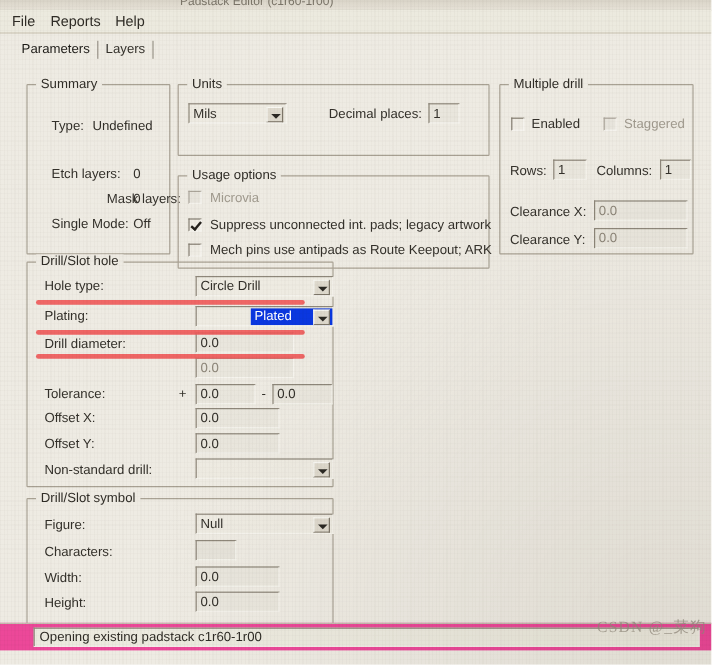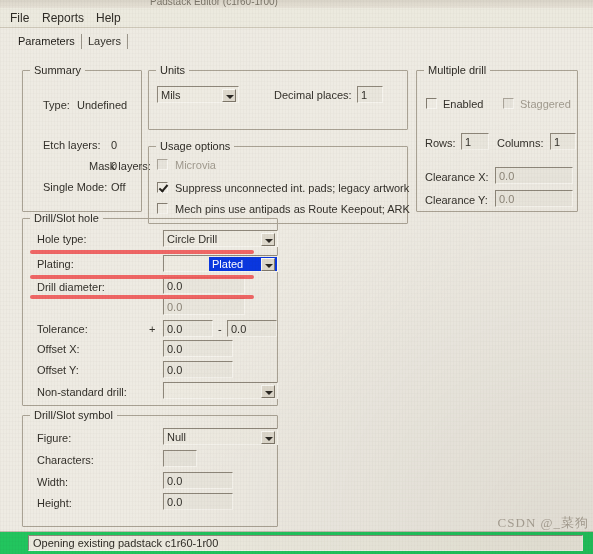--- a/index.html
+++ b/index.html
@@ -191,22 +191,22 @@
     position: absolute;
     height: 4px;
     background: #ef5a5a;
     border-radius: 2px;
     opacity: .92;
     z-index: 60;
   }
 
   
   .statusbar {
-    position: absolute; left: 0; bottom: 0; width: 593px; height: 22px;
-    background: #22c55e;
+    position: absolute; left: 0; bottom: 12px; width: 593px; height: 22px;
+    background: #ec4899;
     border-top: 1px solid #c2bcae;
   }
   .statusbar .sunk {
     position: absolute; left: 28px; top: 3px; width: 555px; height: 16px;
     border-top: 1px solid #8e877a;
     border-left: 1px solid #8e877a;
     border-right: 1px solid #f6f4ee;
     border-bottom: 1px solid #f6f4ee;
     box-sizing: border-box;
     background: #eceadf;

